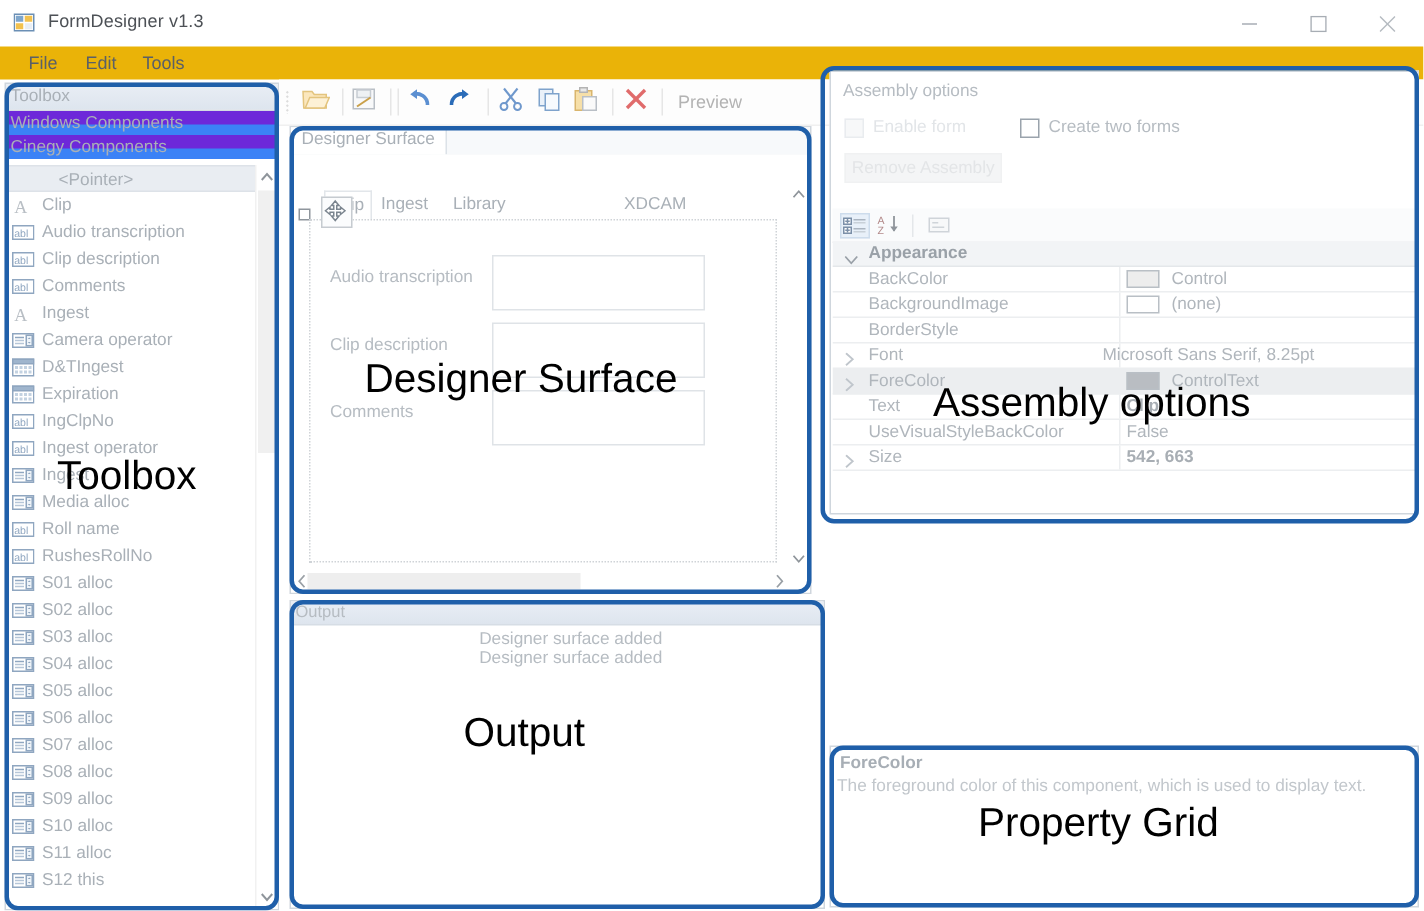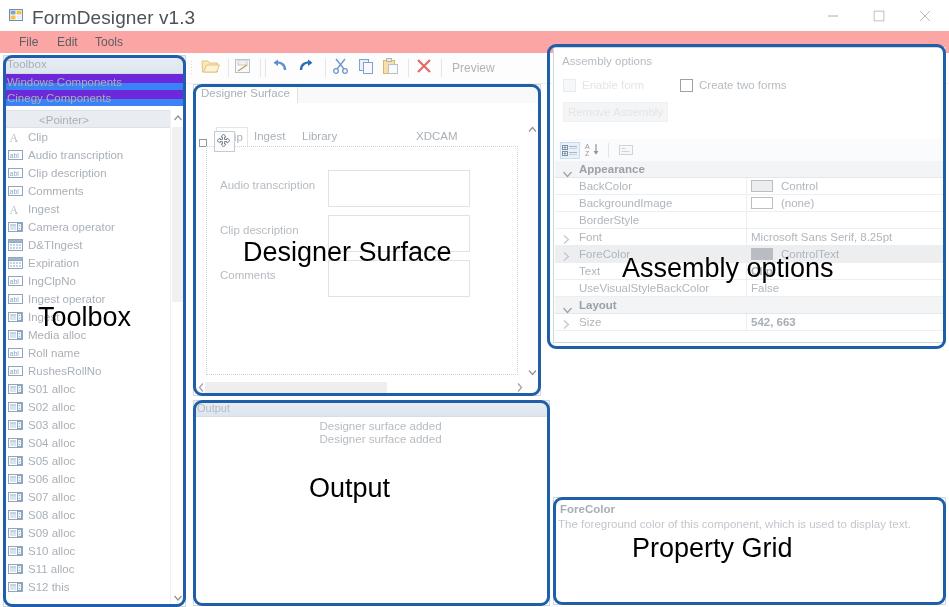--- a/index.html
+++ b/index.html
@@ -9,27 +9,27 @@
     font-family:"Liberation Sans", sans-serif;
     font-size:12px;
     color:#9aa0a6;
     -webkit-font-smoothing:antialiased;
   }
   #app{position:relative;width:949px;height:607px;background:#ffffff;}
 
   
   .titlebar{position:absolute;left:0;top:0;width:949px;height:31px;background:#ffffff;border-bottom:1px solid #ffffff;}
   .titlebar .tb-icon{position:absolute;left:9px;top:8px;width:15px;height:15px;}
-  .titlebar .tb-title{position:absolute;left:32px;top:7px;font-size:19px;color:#4d5156;letter-spacing:.1px;}
+  .titlebar .tb-title{position:absolute;left:32px;top:7px;font-size:12px;color:#4d5156;letter-spacing:.1px;}
   .wbtn{position:absolute;top:0;width:46px;height:31px;cursor:default;}
   .wbtn svg{position:absolute;left:50%;top:50%;transform:translate(-50%,-50%);}
   .wbtn-min{right:93px;} .wbtn-max{right:47px;} .wbtn-close{right:1px;}
 
   
-  .menubar{position:absolute;left:0;top:31px;width:949px;height:22px;background:#fca5a5;}
+  .menubar{position:absolute;left:0;top:31px;width:949px;height:22px;background:#eab308;}
   .menu-item{position:absolute;top:3px;font-size:12px;color:#5b6066;padding:1px 7px;}
   .mi-file{left:12px;} .mi-edit{left:50px;} .mi-tools{left:88px;}
 
   
   .toolbar{position:absolute;left:186px;top:53px;width:763px;height:30px;background:#fdfdfd;border-bottom:1px solid #f0f0f0;}
   .tb-grip{position:absolute;left:4px;top:7px;width:3px;height:16px;
      background-image:radial-gradient(#d9d9d9 38%, transparent 40%);background-size:3px 3px;}
   .tb-btn{position:absolute;top:4px;width:23px;height:22px;}
   .tb-sep{position:absolute;top:6px;width:1px;height:18px;background:#e6e6e6;}
   .tb-overflow{position:absolute;right:6px;top:8px;width:9px;height:14px;}
@@ -582,44 +582,41 @@
           <span class="pg-div"></span>
           <span class="pg-name">BorderStyle</span>
           <span class="pg-val" style="left: 196px; margin-top: 32px;">None</span>
         </div>
         <div class="pg-row">
           <span class="pg-exp"><svg width="7" height="9" viewBox="0 0 7 9">
               <path d="M1 0.5 L5.5 4.5 L1 8.5" fill="none" stroke="#c0c6cc" stroke-width="1.2"></path>
             </svg></span>
           <span class="pg-div"></span>
           <span class="pg-name">Font</span>
-          <span class="pg-val" style="left: 196px;">Microsoft Sans Serif, 8.25pt</span>
+          <span class="pg-val" style="left: 180px;">Microsoft Sans Serif, 8.25pt</span>
         </div>
         <div class="pg-row sel">
           <span class="pg-exp"><svg width="7" height="9" viewBox="0 0 7 9">
               <path d="M1 0.5 L5.5 4.5 L1 8.5" fill="none" stroke="#c0c6cc" stroke-width="1.2"></path>
             </svg></span>
           <span class="pg-div"></span>
           <span class="pg-name">ForeColor</span>
           <span class="pg-swatch" style="background: rgb(185, 189, 194); border: 1px solid rgb(185, 191, 197);"></span>
           <span class="pg-val" style="left: 226px;">ControlText</span>
         </div>
         <div class="pg-row">
           <span class="pg-div"></span>
           <span class="pg-name">Text</span>
           <span class="pg-val bold" style="left: 196px;">Clip</span>
         </div>
         <div class="pg-row">
           <span class="pg-div"></span>
           <span class="pg-name">UseVisualStyleBackColor</span>
           <span class="pg-val" style="left: 196px;">False</span>
         </div>
-        <div class="pg-cat"><span class="chev"><svg width="9" height="7" viewBox="0 0 9 7">
-              <path d="M0.5 1 L4.5 5.5 L8.5 1" fill="none" stroke="#9aa1a8" stroke-width="1.2"></path>
-            </svg></span><span>Layout</span></div>
         <div class="pg-row">
           <span class="pg-exp"><svg width="7" height="9" viewBox="0 0 7 9">
               <path d="M1 0.5 L5.5 4.5 L1 8.5" fill="none" stroke="#c0c6cc" stroke-width="1.2"></path>
             </svg></span>
           <span class="pg-div"></span>
           <span class="pg-name">Size</span>
           <span class="pg-val bold" style="left: 196px;">542, 663</span>
         </div>
       </div>
   </div>
@@ -632,15 +629,15 @@
   <div class="anno" style="left:3px;  top:55px;  width:183px; height:552px;"></div>
   <div class="anno" style="left:193px;top:84px;  width:348px; height:312px;"></div>
   <div class="anno" style="left:193px;top:400px; width:357px; height:206px;"></div>
   <div class="anno" style="left:547px;top:44px;  width:399px; height:305px;"></div>
   <div class="anno" style="left:553px;top:497px; width:393px; height:108px;"></div>
 
   <span class="anno-lbl" style="left:38px; top:302px">Toolbox</span>
   <span class="anno-lbl" style="left:243px;top:237px">Designer Surface</span>
   <span class="anno-lbl" style="left:309px;top:473px">Output</span>
   <span class="anno-lbl" style="left:622px;top:253px">Assembly options</span>
-  <span class="anno-lbl" style="left:632px;top:533px">Property Grid</span>
+  <span class="anno-lbl" style="left:652px;top:533px">Property Grid</span>
 
 </div>
 
 </body></html>

